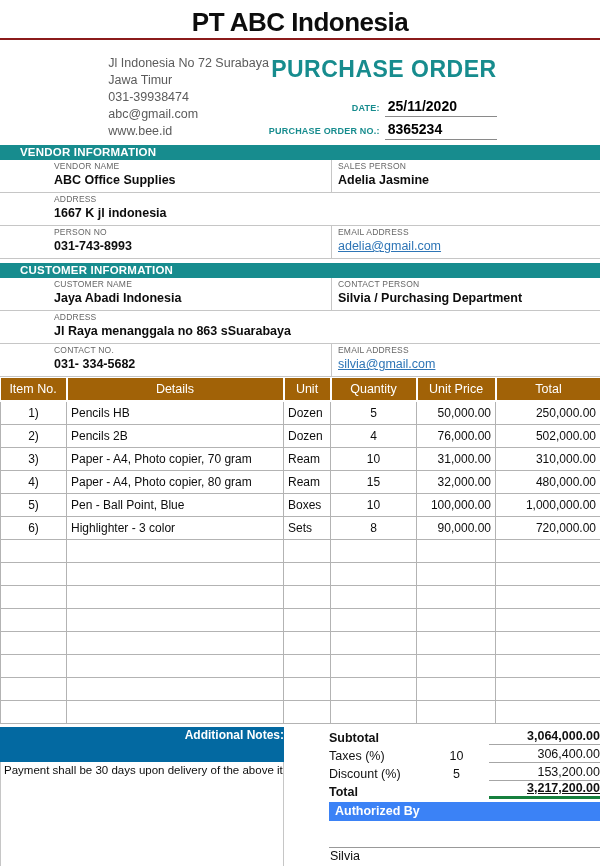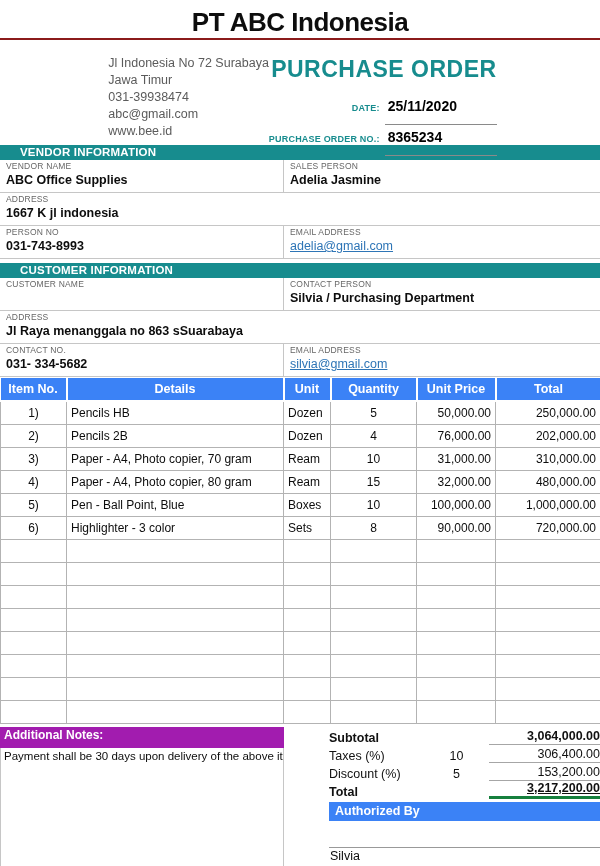--- a/index.html
+++ b/index.html
@@ -9,52 +9,52 @@
 
   
   .doc-title { text-align: center; font-size: 26px; font-weight: bold; padding-top: 7px; height: 38px; letter-spacing: -0.5px; color: #0d0d0d; }
   .red-line { height: 2px; background: #8B1B1B; }
   .header-flex { display: flex; justify-content: center; height: 105px; }
   .company-address { padding: 15px 0 0 8px; font-size: 12.5px; color: #5b5b5b; line-height: 17px; }
   .po-block { padding: 16px 3px 0 0; text-align: right; }
   .po-title { color: #178C8E; font-size: 23px; font-weight: bold; letter-spacing: 0.5px; margin-bottom: 15px; }
   .po-field { display: flex; justify-content: flex-end; align-items: baseline; margin-bottom: 4px; }
   .po-field-label { color: #178C8E; font-size: 9px; font-weight: bold; letter-spacing: 0.2px; }
-  .po-field-value { width: 112px; margin-left: 5px; text-align: left; font-weight: bold; font-size: 14px; border-bottom: 1px solid #8a8a8a; padding: 0 0 10px 3px; color: #000; }
+  .po-field-value { width: 112px; margin-left: 5px; text-align: left; font-weight: bold; font-size: 14px; border-bottom: 1px solid #8a8a8a; padding: 0 0 2px 3px; color: #000; }
 
   
   .section-bar { background: #178C8E; color: #fff; font-weight: bold; font-size: 11.5px; padding: 1px 0 2px 20px; letter-spacing: 0.2px; }
   .customer-gap { height: 4px; }
 
   
-  .info-row { display: flex; border-bottom: 1px solid #c6c6c6; }
+  .info-row { display: flex; border-bottom: 1px solid #c6c6c6; padding-left: 48px; }
   .info-cell { padding: 1px 0 2px 6px; }
   .info-cell.left { width: 283px; }
   .info-cell.right { flex: 1; border-left: 1px solid #c6c6c6; }
   .info-cell.full { width: 100%; }
   .info-label { font-size: 8.5px; color: #666; letter-spacing: 0.2px; }
   .info-value { font-size: 12.5px; font-weight: bold; padding: 2px 0 3px; color: #0d0d0d; }
   .info-value.link { font-weight: normal; color: #2E75B6; text-decoration: underline; }
 
   
   table.items { width: 600px; border-collapse: collapse; table-layout: fixed; margin-top: 1px; }
-  table.items thead th { background: #3b82f6; color: #fff; font-size: 12.5px; font-weight: bold; height: 23px; text-align: center; border-left: 2px solid #fff; border-bottom: 2px solid #fff; }
+  table.items thead th { background: #a16207; color: #fff; font-size: 12.5px; font-weight: normal; height: 23px; text-align: center; border-left: 2px solid #fff; border-bottom: 2px solid #fff; }
   table.items thead th:first-child { border-left: none; }
   table.items tbody td { border: 1px solid #b3b3b3; height: 23px; font-size: 12px; color: #0d0d0d; padding: 0 4px; background: #fff; }
   td.c-no { text-align: center; }
   td.c-details { text-align: left; padding-left: 8px; }
   td.c-unit { text-align: left; padding-left: 5px; }
   td.c-qty { text-align: center; }
   td.c-price { text-align: right; padding-right: 7px; }
   td.c-total { text-align: right; padding-right: 7px; }
 
   
   .bottom-flex { display: flex; margin-top: 3px; }
   .notes-col { width: 284px; }
-  .notes-bar { background: #a21caf; color: #fff; font-weight: bold; font-size: 12px; padding: 1px 0 6px 4px; }
+  .notes-bar { background: #0369a1; color: #fff; font-weight: bold; font-size: 12px; padding: 1px 0 20px 4px; text-align: right; }
   .notes-box { border-left: 1px solid #c6c6c6; border-right: 1px solid #c6c6c6; border-bottom: 3px solid #178C8E; height: 130px; font-size: 11.5px; padding: 2px 2px 0 3px; white-space: nowrap; overflow: hidden; color: #0d0d0d; }
   .summary-col { width: 271px; margin-left: 45px; }
   .summary-row { display: flex; align-items: flex-end; height: 18px; }
   .summary-label { width: 100px; font-size: 12.5px; }
   .summary-pct { width: 55px; text-align: center; font-size: 12.5px; }
   .summary-spacer { flex: 1; }
   .summary-amount { width: 111px; text-align: right; font-size: 12.5px; border-bottom: 1px solid #a6a6a6; padding-bottom: 1px; }
   .summary-row.bold .summary-label, .summary-row.bold .summary-amount { font-weight: bold; }
   .summary-row.total-row .summary-amount { border-bottom: 3px solid #15803d; text-decoration: underline; }
   .auth-bar { background: #3b82f6; color: #fff; font-weight: bold; font-size: 12.5px; padding: 2px 0 3px 6px; margin-top: 3px; }
@@ -120,20 +120,21 @@
       </div>
     </div>
   </div>
 
   <div class="customer-gap"></div>
   <div class="section-bar">CUSTOMER INFORMATION</div>
   <div class="info-grid">
     <div class="info-row">
       <div class="info-cell left">
         <div class="info-label">CUSTOMER NAME</div>
+        <div class="info-value">Jaya Abadi Indonesia</div>
       </div>
       <div class="info-cell right">
         <div class="info-label">CONTACT PERSON</div>
         <div class="info-value">Silvia / Purchasing Department</div>
       </div>
     </div>
     <div class="info-row">
       <div class="info-cell full">
         <div class="info-label">ADDRESS</div>
         <div class="info-value">Jl Raya menanggala no 863 sSuarabaya</div>
@@ -178,21 +179,21 @@
           <td class="c-qty">5</td>
           <td class="c-price">50,000.00</td>
           <td class="c-total">250,000.00</td>
         </tr>
         <tr>
           <td class="c-no">2)</td>
           <td class="c-details">Pencils 2B</td>
           <td class="c-unit">Dozen</td>
           <td class="c-qty">4</td>
           <td class="c-price">76,000.00</td>
-          <td class="c-total">202,000.00</td>
+          <td class="c-total">502,000.00</td>
         </tr>
         <tr>
           <td class="c-no">3)</td>
           <td class="c-details">Paper - A4, Photo copier, 70 gram</td>
           <td class="c-unit">Ream</td>
           <td class="c-qty">10</td>
           <td class="c-price">31,000.00</td>
           <td class="c-total">310,000.00</td>
         </tr>
         <tr>

